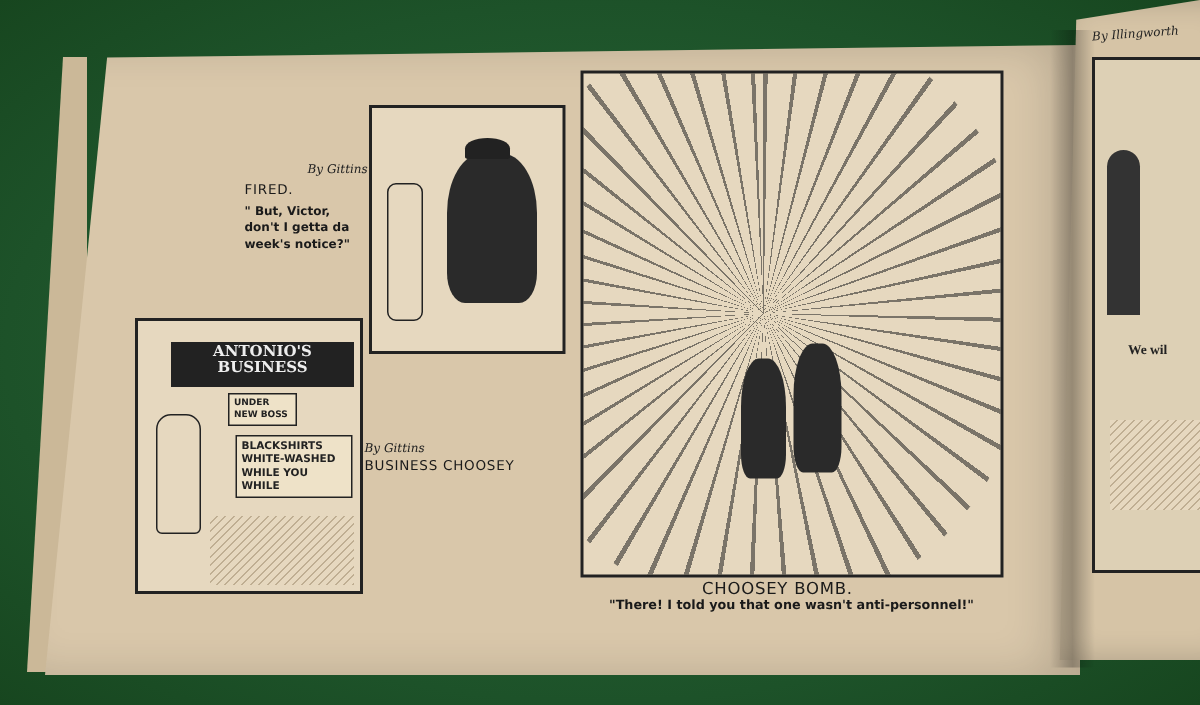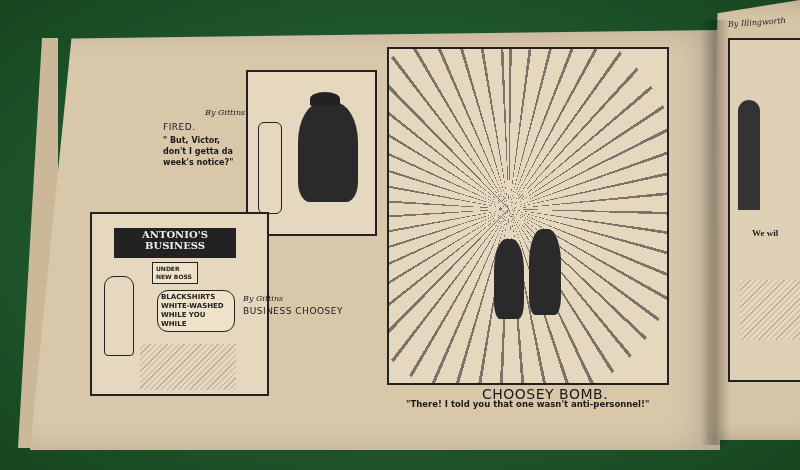--- a/index.html
+++ b/index.html
@@ -38,43 +38,43 @@
 
 <div class="credit" style="left:205px;top:108px;">By Gittins</div>
 <div class="title" style="left:163px;top:122px;">FIRED.</div>
 <div class="quote" style="left:163px;top:136px;width:82px;line-height:1.35;">" But, Victor, don't I getta da week's notice?"</div>
 <div class="panel" style="left:246px;top:70px;width:127px;height:162px;">
   <div class="figure" style="left:50px;top:30px;width:60px;height:100px;"></div>
   <div style="position:absolute;left:62px;top:20px;width:30px;height:14px;background:#222;border-radius:50% 50% 10% 10%;"></div>
   <div style="position:absolute;left:10px;top:50px;width:22px;height:90px;border:1px solid #222;border-radius:6px;"></div>
 </div>
 
-<div class="panel" style="left:90px;top:212px;width:148px;height:180px;padding-left:27px;">
+<div class="panel" style="left:90px;top:212px;width:148px;height:180px;">
   <div class="sign" style="left:22px;top:14px;width:122px;height:28px;font-size:10px;padding-top:2px;">
     <div>ANTONIO'S</div>
     <div>BUSINESS</div>
   </div>
   <div class="card" style="left:60px;top:48px;width:38px;font-size:6px;">UNDER NEW BOSS</div>
-  <div class="card" style="left:65px;top:76px;width:70px;border-radius:11px;">
+  <div class="card" style="left:65px;top:76px;width:70px;">
     <div>BLACKSHIRTS</div>
     <div>WHITE-WASHED</div>
     <div>WHILE YOU WHILE</div>
   </div>
   <div style="position:absolute;left:12px;top:62px;width:28px;height:78px;border:1px solid #222;border-radius:10px 10px 4px 4px;background:#e6d8bf;"></div>
   <div class="hatch" style="position:absolute;left:48px;top:130px;width:96px;height:46px;"></div>
 </div>
 <div class="credit" style="left:243px;top:294px;">By Gittins</div>
 <div class="title" style="left:243px;top:306px;">BUSINESS CHOOSEY</div>
 
 <div class="panel" style="left:387px;top:47px;width:278px;height:334px;overflow:hidden;">
   <div class="burst" style="left:-60px;top:-40px;width:360px;height:400px;"></div>
   <div class="figure" style="left:105px;top:190px;width:30px;height:80px;"></div>
   <div class="figure" style="left:140px;top:180px;width:32px;height:86px;"></div>
 </div>
-<div class="title" style="left:482px;top:386px;font-size:14px;">CHOOSEY BOMB.</div>
+<div class="title" style="left:468px;top:386px;font-size:11px;">CHOOSEY BOMB.</div>
 <div class="quote" style="left:406px;top:399px;font-size:8.5px;">"There!  I told you that one wasn't anti-personnel!"</div>
 
 <div class="credit" style="left:728px;top:18px;transform:rotate(-4deg);">By Illingworth</div>
 <div class="panel" style="left:728px;top:38px;width:80px;height:340px;border-right:none;background:#ddd0b5;">
   <div style="position:absolute;left:8px;top:60px;width:22px;height:110px;background:#333;border-radius:12px 12px 0 0;"></div>
   <div style="position:absolute;left:22px;top:188px;font-weight:bold;font-size:9px;color:#222;font-family:Liberation Serif, serif;">We wil</div>
   <div class="hatch" style="position:absolute;left:10px;top:240px;width:70px;height:60px;"></div>
 </div>
 
 </body></html>

